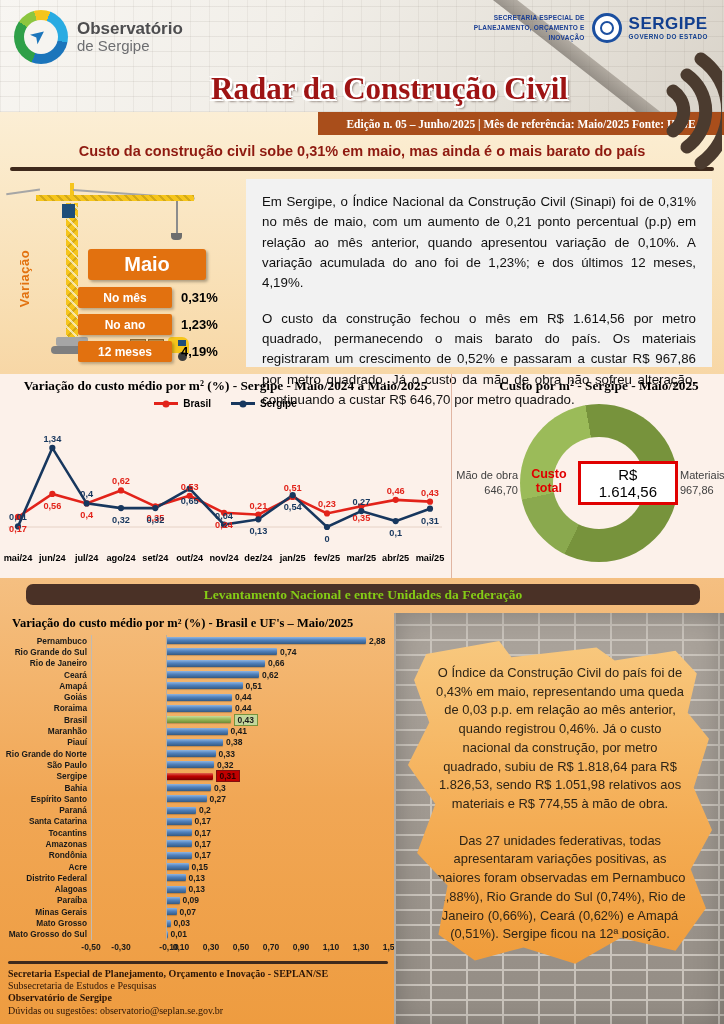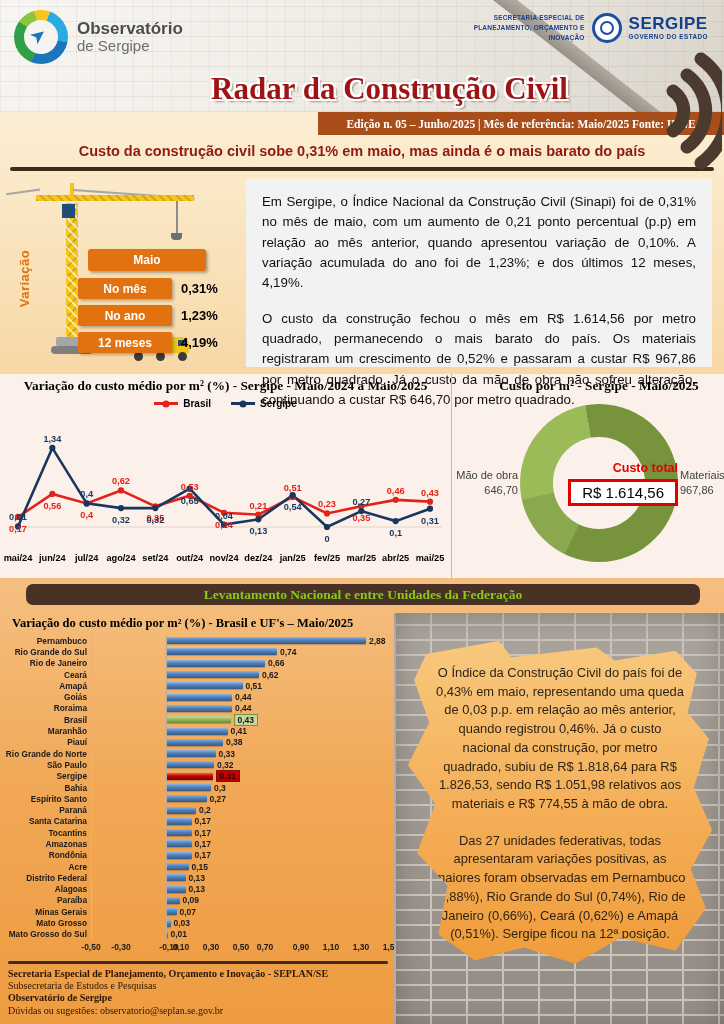--- a/index.html
+++ b/index.html
@@ -57,21 +57,21 @@
   .tie2 { left:30px; width:34px; transform:rotate(172deg); }
   .cable { position:absolute; left:166px; top:22px; width:2px; height:32px; background:#8c8c8c; }
   .hook { position:absolute; left:161px; top:54px; width:11px; height:7px; background:#6d6d6d; border-radius:0 0 4px 4px; }
   .base { position:absolute; left:46px; top:158px; width:32px; height:9px; background:#a6a6a6; border-radius:2px; }
   .tracks { position:absolute; left:41px; top:167px; width:42px; height:8px; background:#7f7f7f; border-radius:4px; }
   .cargo { position:absolute; top:160px; width:16px; height:13px; background:#b78a48; border:1px solid #8a6630; }
   .truck-cab { position:absolute; left:158px; top:158px; width:21px; height:16px; background:#f6c51c; border-radius:4px 7px 0 0; }
   .truck-win { position:absolute; left:168px; top:161px; width:8px; height:6px; background:#1f4e79; }
   .wheel { position:absolute; top:173px; width:9px; height:9px; border-radius:50%; background:#3b3b3b; }
   .var-table { position:absolute; left:68px; top:70px; width:156px; }
-  .maio-box { width:118px; margin:0 0 7px 10px; background:#e2710f; color:#fff; font-weight:bold; font-size:12px;
+  .maio-box { width:118px; margin:0 0 7px 10px; background:#e2710f; color:#fff; font-weight:bold; font-size:20px;
     text-align:center; padding:4px 0; border-radius:3px; box-shadow:2px 2px 3px rgba(0,0,0,.3); }
   .var-row { display:flex; align-items:center; margin-bottom:6px; }
   .vlab { width:94px; background:#e2710f; color:#fff; font-weight:bold; font-size:12px; text-align:center;
     padding:3.5px 0; border-radius:2px; box-shadow:2px 2px 3px rgba(0,0,0,.25); }
   .vval { margin-left:9px; font-weight:bold; font-size:13px; color:#000; }
   .intro-box { flex:1; background:#f2f2f2; padding:13px 16px; font-size:13.3px; line-height:1.53;
     text-align:justify; color:#111; }
   .intro-box p + p { margin-top:15px; }
   
   .charts-row { display:flex; background:#fcf1ea; margin-top:5px; height:204px; }
@@ -84,21 +84,21 @@
     transform:translate(-50%,-50%); background:inherit; }
   .line-svg { display:block; margin-top:2px; }
   .months { position:relative; height:14px; font-weight:bold; font-size:9.2px; color:#000; }
   .months span { position:absolute; transform:translateX(-50%); white-space:nowrap; }
   .donut-panel { flex:1; padding-top:4px; text-align:center; position:relative; }
   .donut-row { display:flex; align-items:center; justify-content:center; margin-top:10px; }
   .side-label { width:66px; font-size:11px; color:#404040; line-height:1.35; }
   .donut-wrap { position:relative; width:158px; height:158px; margin:0 2px; flex:none; }
   .donut { width:158px; height:158px; border-radius:50%; position:relative; }
   .donut::after { content:""; position:absolute; inset:21%; border-radius:50%; background:#fcf1ea; }
-  .donut-center { position:absolute; inset:0; display:flex; flex-direction:column; align-items:flex-end; justify-content:center; z-index:2; }
+  .donut-center { position:absolute; inset:0; display:flex; flex-direction:row; align-items:center; justify-content:center; z-index:2; }
   .ct-label { color:#e00000; font-weight:bold; font-size:12.5px; margin-bottom:4px; }
   .ct-box { background:#fff; border:3px solid #e00000; padding:2px 11px; font-weight:normal; font-size:15px; color:#000; }
   
   .section-bar { margin:6px 24px 8px 26px; height:21px; background:#4a3126; border-radius:7px;
     display:flex; align-items:center; justify-content:center;
     color:#84cc16; font-family:"Liberation Serif", serif; font-weight:bold; font-size:13.5px; }
   .bottom-row { display:flex; margin-top:3px; height:418px; }
   .bottom-left { width:394px; flex:none; padding-left:4px; }
   .bar-title { font-family:"Liberation Serif", serif; font-weight:bold; font-size:12.5px; color:#000; margin:3px 0 4px 8px; }
   .bars-wrap { position:relative; width:390px; }
@@ -517,21 +517,21 @@
             </div>
           </div>
         </div>
       <div class="x-ticks">
           <span style="left: 87px;">-0,50</span>
           <span style="left: 117px;">-0,30</span>
           <span style="left: 165px;">-0,10</span>
           <span style="left: 177px;">0,10</span>
           <span style="left: 207px;">0,30</span>
           <span style="left: 237px;">0,50</span>
-          <span style="left: 261px;">0,70</span>
+          <span style="left: 267px;">0,70</span>
           <span style="left: 297px;">0,90</span>
           <span style="left: 327px;">1,10</span>
           <span style="left: 357px;">1,30</span>
           <span style="left: 387px;">1,50</span>
         </div>
       <div class="footer">
         <div class="f-div"></div>
         <div class="fbold">Secretaria Especial de Planejamento, Orçamento e Inovação - SEPLAN/SE</div>
         <div>Subsecretaria de Estudos e Pesquisas</div>
         <div class="fbold">Observatório de Sergipe</div>

